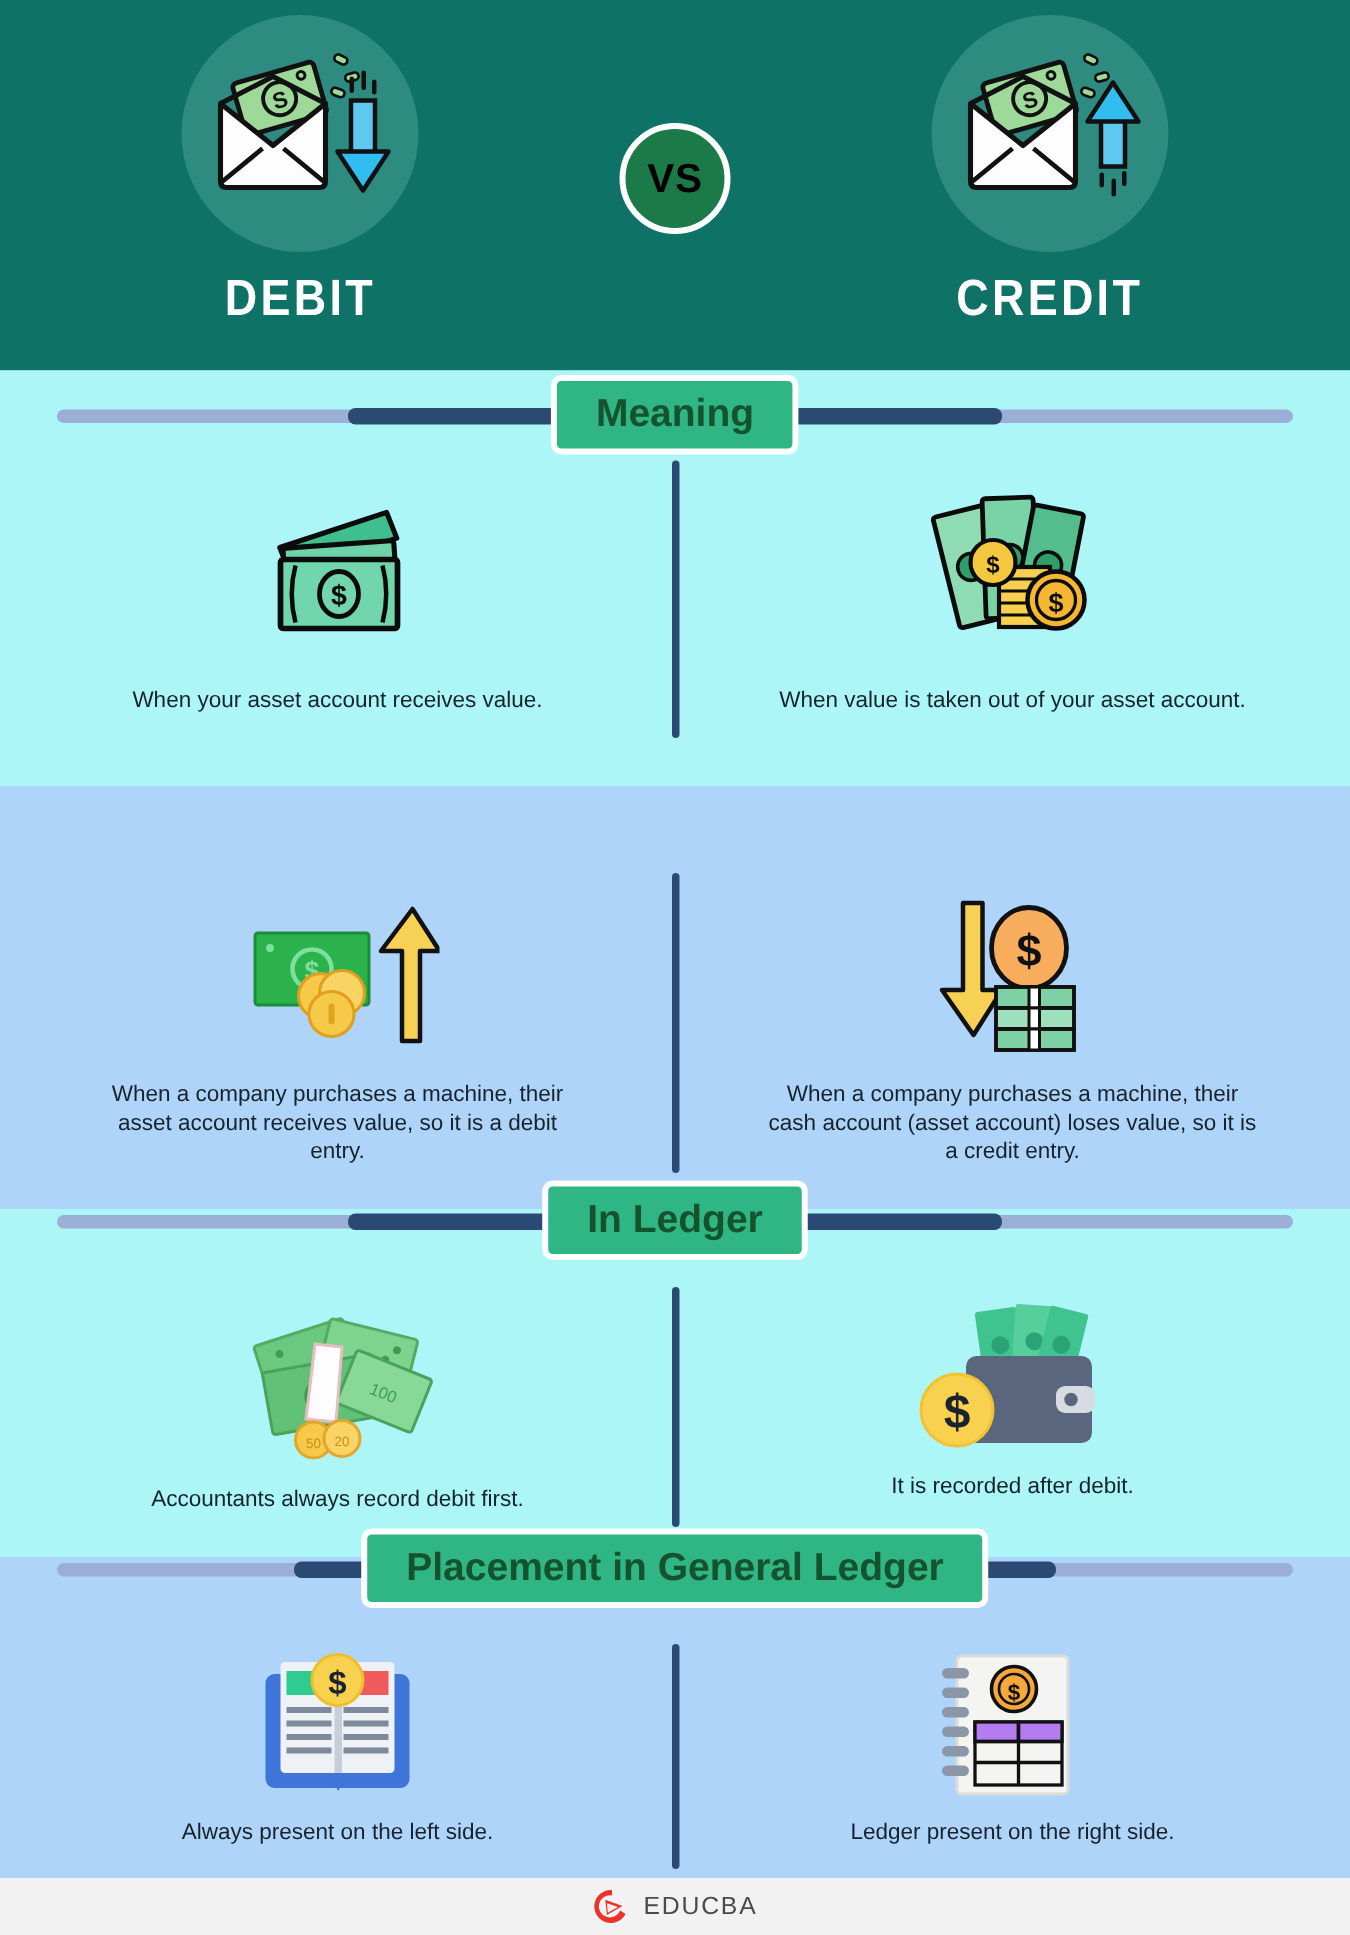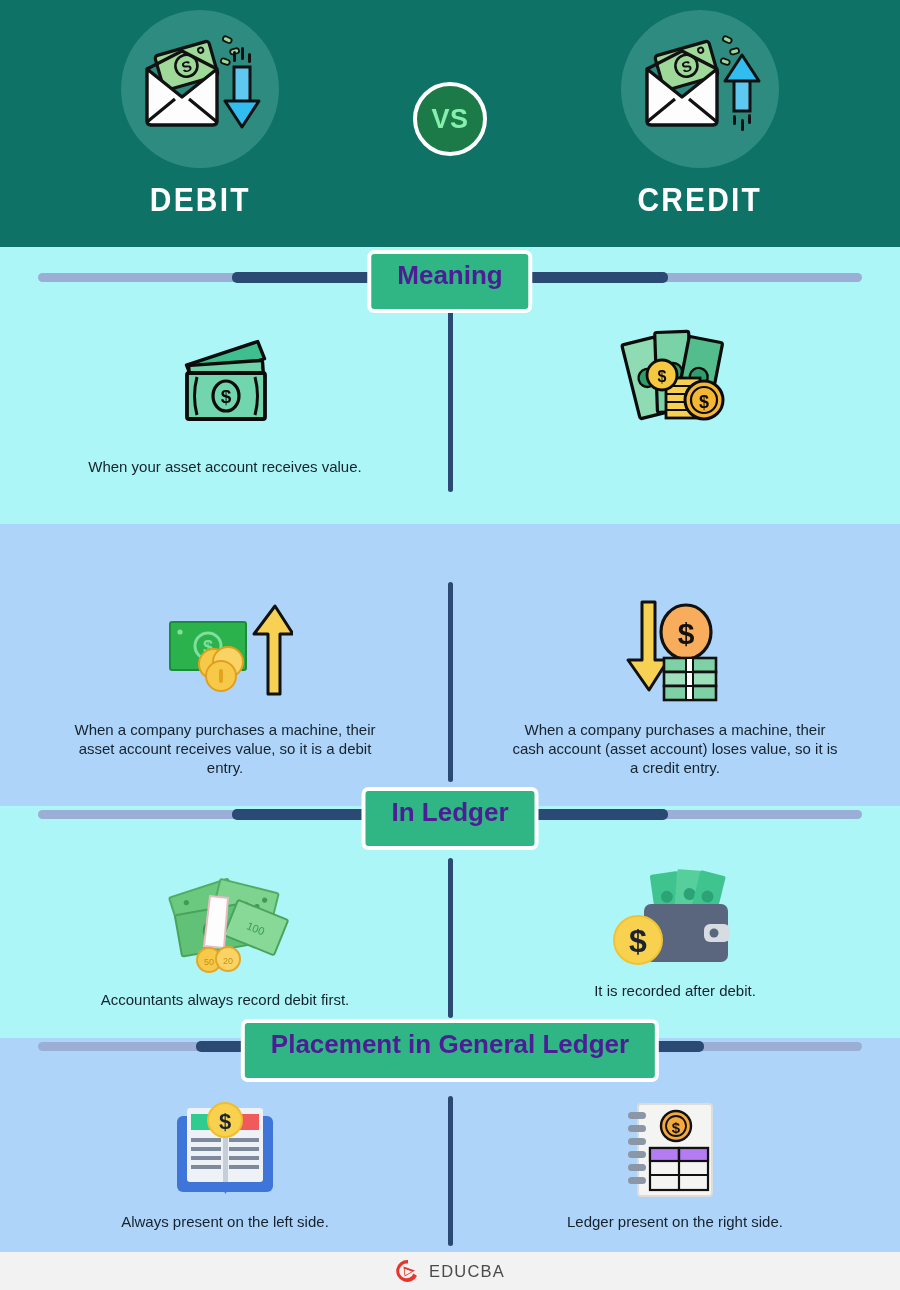--- a/index.html
+++ b/index.html
@@ -46,21 +46,21 @@
     transform: scaleX(0.88);
   }
   .vs-badge {
     position: absolute;
     left: 413px; top: 82px;
     width: 74px; height: 74px;
     border-radius: 50%;
     background: #1b7a47;
     border: 4px solid #ffffff;
     display: flex; align-items: center; justify-content: center;
-    color: #86efac;
+    color: #000000;
     font-size: 27px;
     font-weight: bold;
     letter-spacing: 0.5px;
   }
 
   
   .section {
     position: absolute; left: 0; width: 900px;
   }
   .sec-cyan { background: #acf6f8; }
@@ -80,23 +80,23 @@
   .band .rail-inner {
     position: absolute; top: 25px; height: 11px;
     background: #2b4a73; border-radius: 5px;
   }
   .band .rail-inner.l { left: 232px; width: 140px; }
   .band .rail-inner.r { right: 232px; width: 140px; }
   .band-label {
     position: absolute; left: 50%; top: 3px;
     transform: translateX(-50%);
     background: #30b585;
-    color: #4c1d95;
+    color: #14532d;
     font-size: 26px; font-weight: bold;
-    padding: 8px 26px 20px 26px;
+    padding: 8px 26px 10px 26px;
     border-radius: 7px;
     border: 4px solid #ffffff;
     white-space: nowrap;
     line-height: 1.05;
     z-index: 6;
   }
 
   
   .cols {
     position: absolute; left: 0; top: 0;
@@ -255,20 +255,21 @@
               <line x1="56" y1="82" x2="90" y2="82" stroke="#0b0b0b" stroke-width="2"></line>
               <line x1="56" y1="90" x2="90" y2="90" stroke="#0b0b0b" stroke-width="2"></line>
             </g>
             <circle cx="52" cy="55" r="15" fill="#f5c93f" stroke="#0b0b0b" stroke-width="2.8"></circle>
             <text x="52" y="62" font-size="16" font-weight="bold" fill="#0b0b0b" text-anchor="middle" font-family="'Liberation Sans',sans-serif">$</text>
             <circle cx="94" cy="80" r="19" fill="#f5b731" stroke="#0b0b0b" stroke-width="3"></circle>
             <circle cx="94" cy="80" r="13" fill="none" stroke="#0b0b0b" stroke-width="2.2"></circle>
             <text x="94" y="88" font-size="18" font-weight="bold" fill="#0b0b0b" text-anchor="middle" font-family="'Liberation Sans',sans-serif">$</text>
           </svg>
         </div>
+        <div class="caption" style="margin-top:22px;">When value is taken out of your asset account.</div>
       </div>
     </div>
     <div class="band" style="top:0;">
       <div class="rail-outer l"></div>
       <div class="rail-outer r"></div>
       <div class="rail-inner l"></div>
       <div class="rail-inner r"></div>
       <div class="band-label">Meaning</div>
     </div>
   </div>

